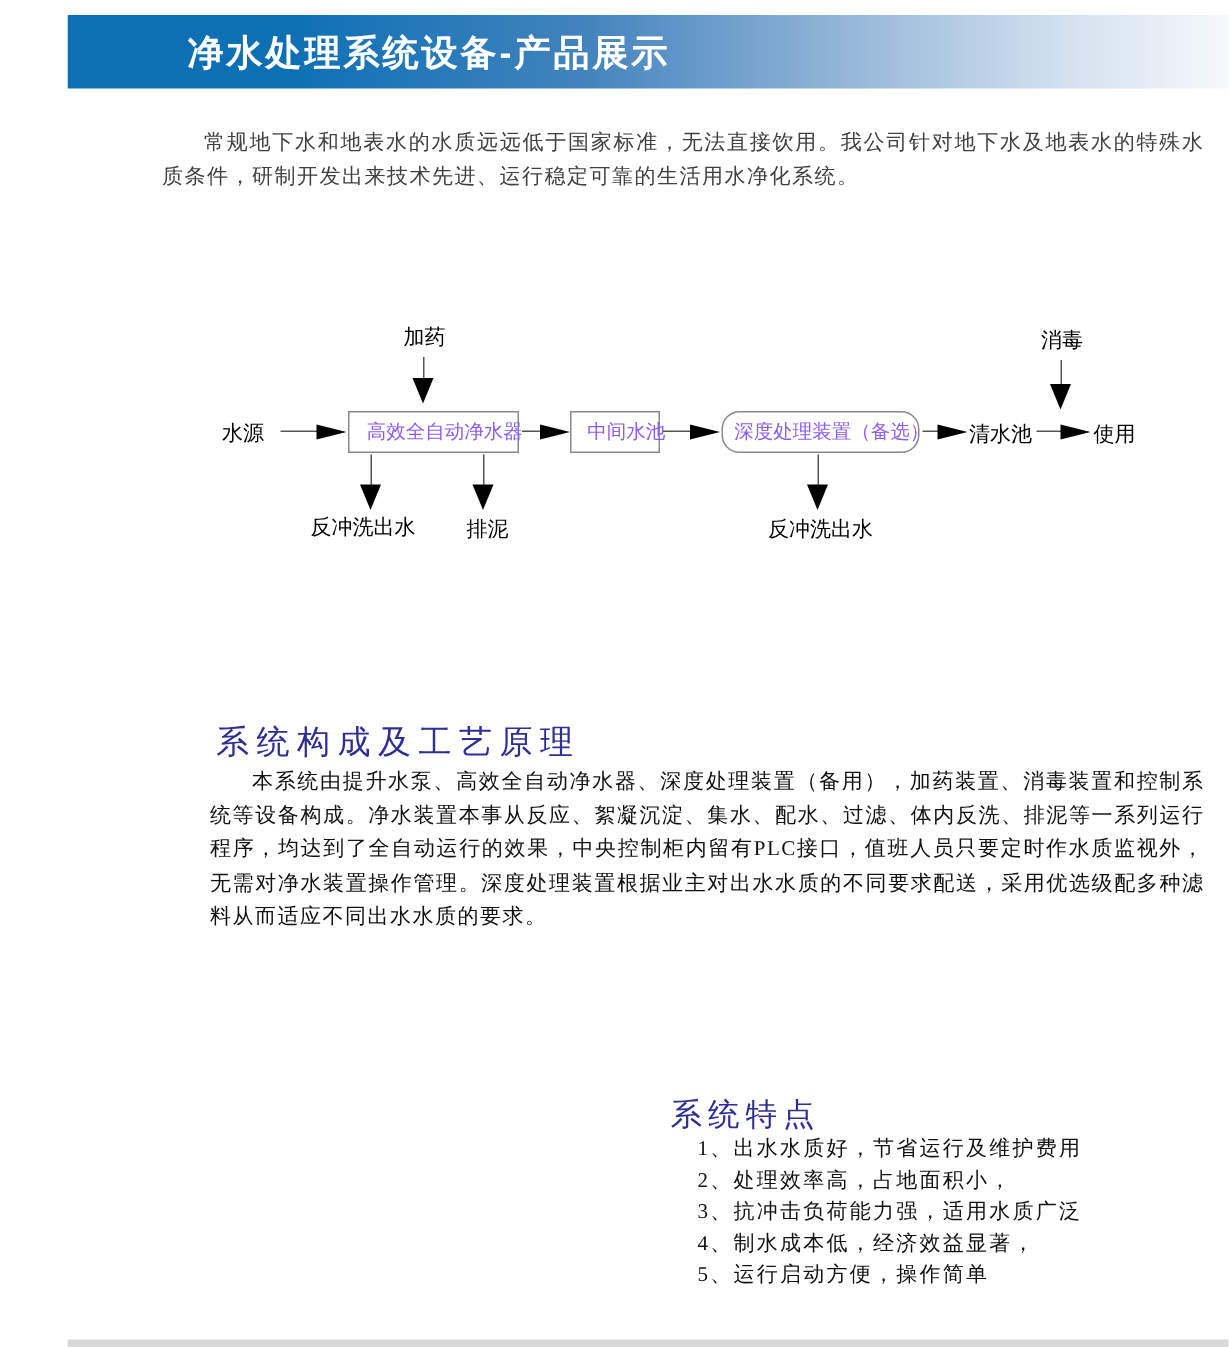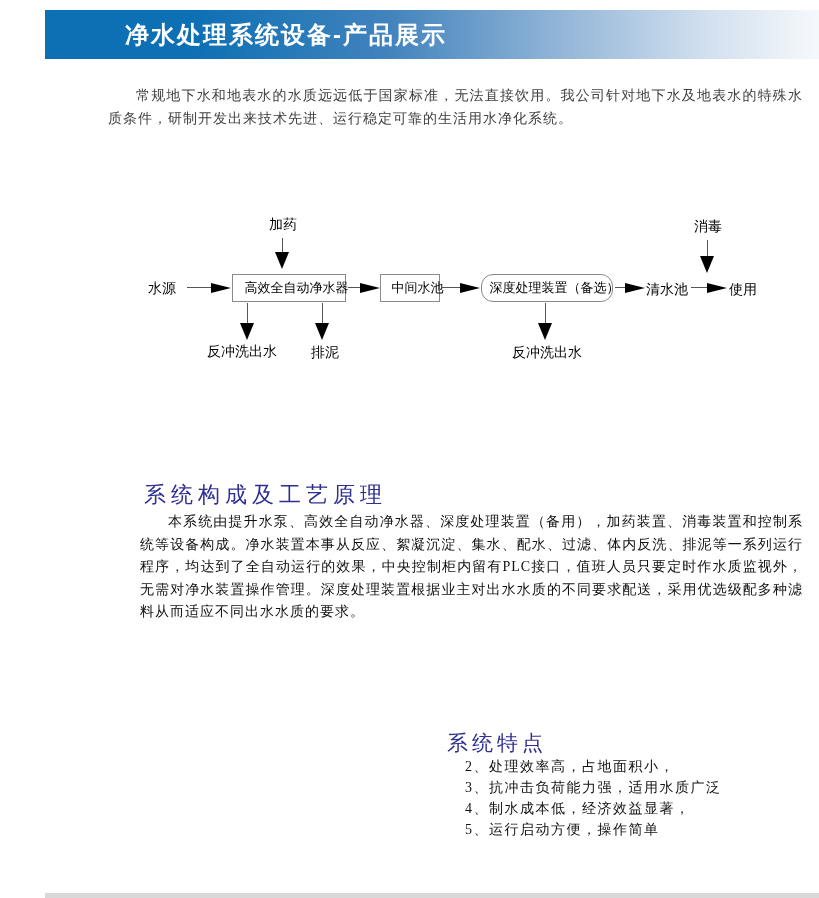--- a/index.html
+++ b/index.html
@@ -36,21 +36,21 @@
     position:absolute; left:402px; top:729px;
     font-size:21px; color:#2e2e93; letter-spacing:4px; white-space:nowrap;
   }
   .features { position:absolute; left:420px; top:756px; }
   .feature-item {
     font-size:14px; line-height:21px; letter-spacing:1.5px; color:#111111; white-space:nowrap;
   }
   
   .flow-box {
     position:absolute; height:28px; box-sizing:border-box;
-    border:1px solid #8a8a8a; background:#ffffff; color:#000000;
+    border:1px solid #8a8a8a; background:#ffffff; color:#8b5cf6;
     font-size:13px; display:flex; align-items:center; justify-content:center; white-space:nowrap;padding-left:15px;
   }
   .flow-label { position:absolute; font-size:14px; color:#000000; white-space:nowrap; }
   .h-line { position:absolute; height:1px; background:#555555; }
   .h-tri  { position:absolute; width:0; height:0;
             border-top:5px solid transparent; border-bottom:5px solid transparent;
             border-left:20px solid #000000; }
   .v-line { position:absolute; width:1px; background:#555555; }
   .v-tri  { position:absolute; width:0; height:0;
             border-left:7px solid transparent; border-right:7px solid transparent;
@@ -118,20 +118,21 @@
     <div class="v-tri" style="left:493px; top:323px;"></div>
     <div class="flow-label" style="left:467px; top:344px;">反冲洗出水</div>
 
   </div>
 
   <div class="sec1-title">系统构成及工艺原理</div>
   <div class="sec1-body">本系统由提升水泵、高效全自动净水器、深度处理装置（备用），加药装置、消毒装置和控制系统等设备构成。净水装置本事从反应、絮凝沉淀、集水、配水、过滤、体内反洗、排泥等一系列运行程序，均达到了全自动运行的效果，中央控制柜内留有PLC接口，值班人员只要定时作水质监视外，无需对净水装置操作管理。深度处理装置根据业主对出水水质的不同要求配送，采用优选级配多种滤料从而适应不同出水水质的要求。</div>
 
   <div class="sec2-title">系统特点</div>
   <div class="features">
+    <div class="feature-item">1、出水水质好，节省运行及维护费用</div>
     <div class="feature-item">2、处理效率高，占地面积小，</div>
     <div class="feature-item">3、抗冲击负荷能力强，适用水质广泛</div>
     <div class="feature-item">4、制水成本低，经济效益显著，</div>
     <div class="feature-item">5、运行启动方便，操作简单</div>
   </div>
 
   <div class="bottom-strip"></div>
 
 </div>
 

